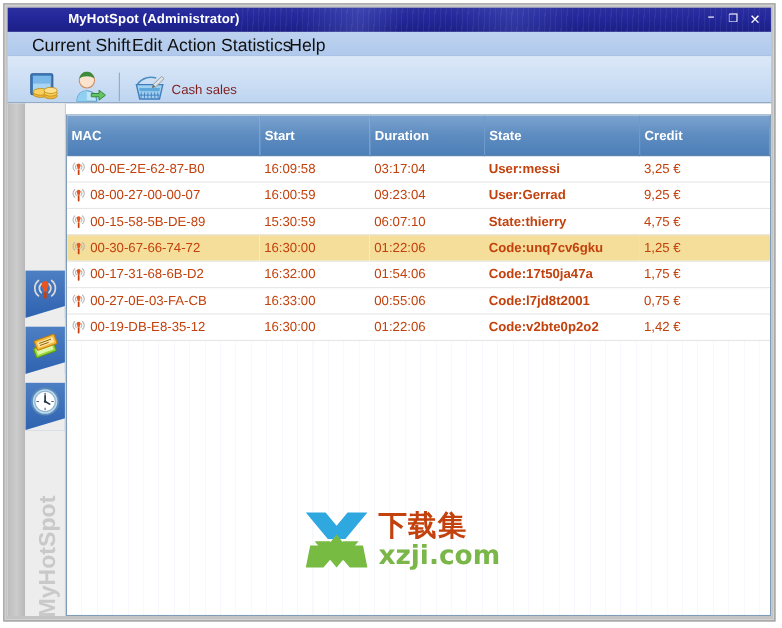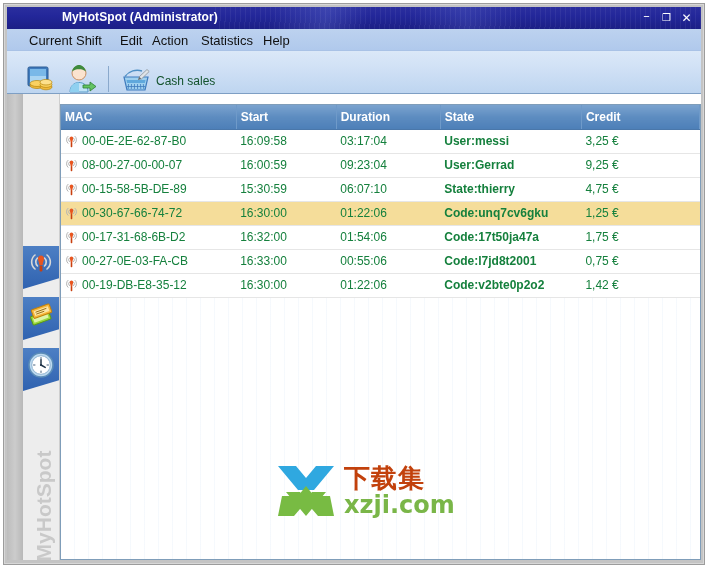--- a/index.html
+++ b/index.html
@@ -73,21 +73,21 @@
     position: absolute;
     left: 3px; top: 25px;
     width: 694px; height: 22px;
     background: linear-gradient(180deg, #bdd2ef 0%, #b0c9ec 100%);
     border-bottom: 1px solid #a9c2e6;
     box-sizing: border-box;
   }
   .menu-item {
     position: absolute;
     top: 3px;
-    font-size: 13px;
+    font-size: 16px;
     color: #101010;
     white-space: nowrap;
     padding: 1px 3px;
   }
 
   
   #toolbar {
     position: absolute;
     left: 3px; top: 47px;
     width: 694px; height: 43px;
@@ -103,21 +103,21 @@
     position: absolute;
     left: 104px; top: 62px;
     width: 1px; height: 26px;
     background: #8aa9cc;
   }
   #tb-basket { left: 118px; top: 64px; width: 28px; height: 24px; }
   #tb-cash-label {
     position: absolute;
     left: 152px; top: 70px;
     font-size: 12px;
-    color: #14532d;
+    color: #7f1d1d;
     white-space: nowrap;
   }
 
   
   #content-area {
     position: absolute;
     left: 3px; top: 90px;
     width: 694px; height: 466px;
     background: #ffffff;
     box-sizing: border-box;
@@ -194,32 +194,32 @@
     border-collapse: collapse;
     table-layout: fixed;
     font-size: 12px;
   }
   #session-table thead th {
     background: linear-gradient(180deg, #7ba3cf 0%, #5d8cc0 50%, #4d7fb8 100%);
     color: #ffffff;
     font-size: 12px;
     font-weight: bold;
     text-align: left;
-    height: 24px;
+    height: 36px;
     padding: 0 0 0 4px;
     border-right: 1px solid #6f9ac9;
     border-bottom: 1px solid #4a77aa;
     white-space: nowrap;
     box-sizing: border-box;
   }
   #session-table tbody td {
     height: 24px;
     padding: 0 0 0 4px;
     border-bottom: 1px solid #e6e6e6;
-    color: #15803d;
+    color: #c2410c;
     font-size: 12px;
     white-space: nowrap;
     vertical-align: middle;
     box-sizing: border-box;
     background-clip: padding-box;
   }
   tr.row-normal td { background: #ffffff; }
   tr.row-selected td { background: #f5dd9a; }
 
   .col-mac      { width: 175px; }

